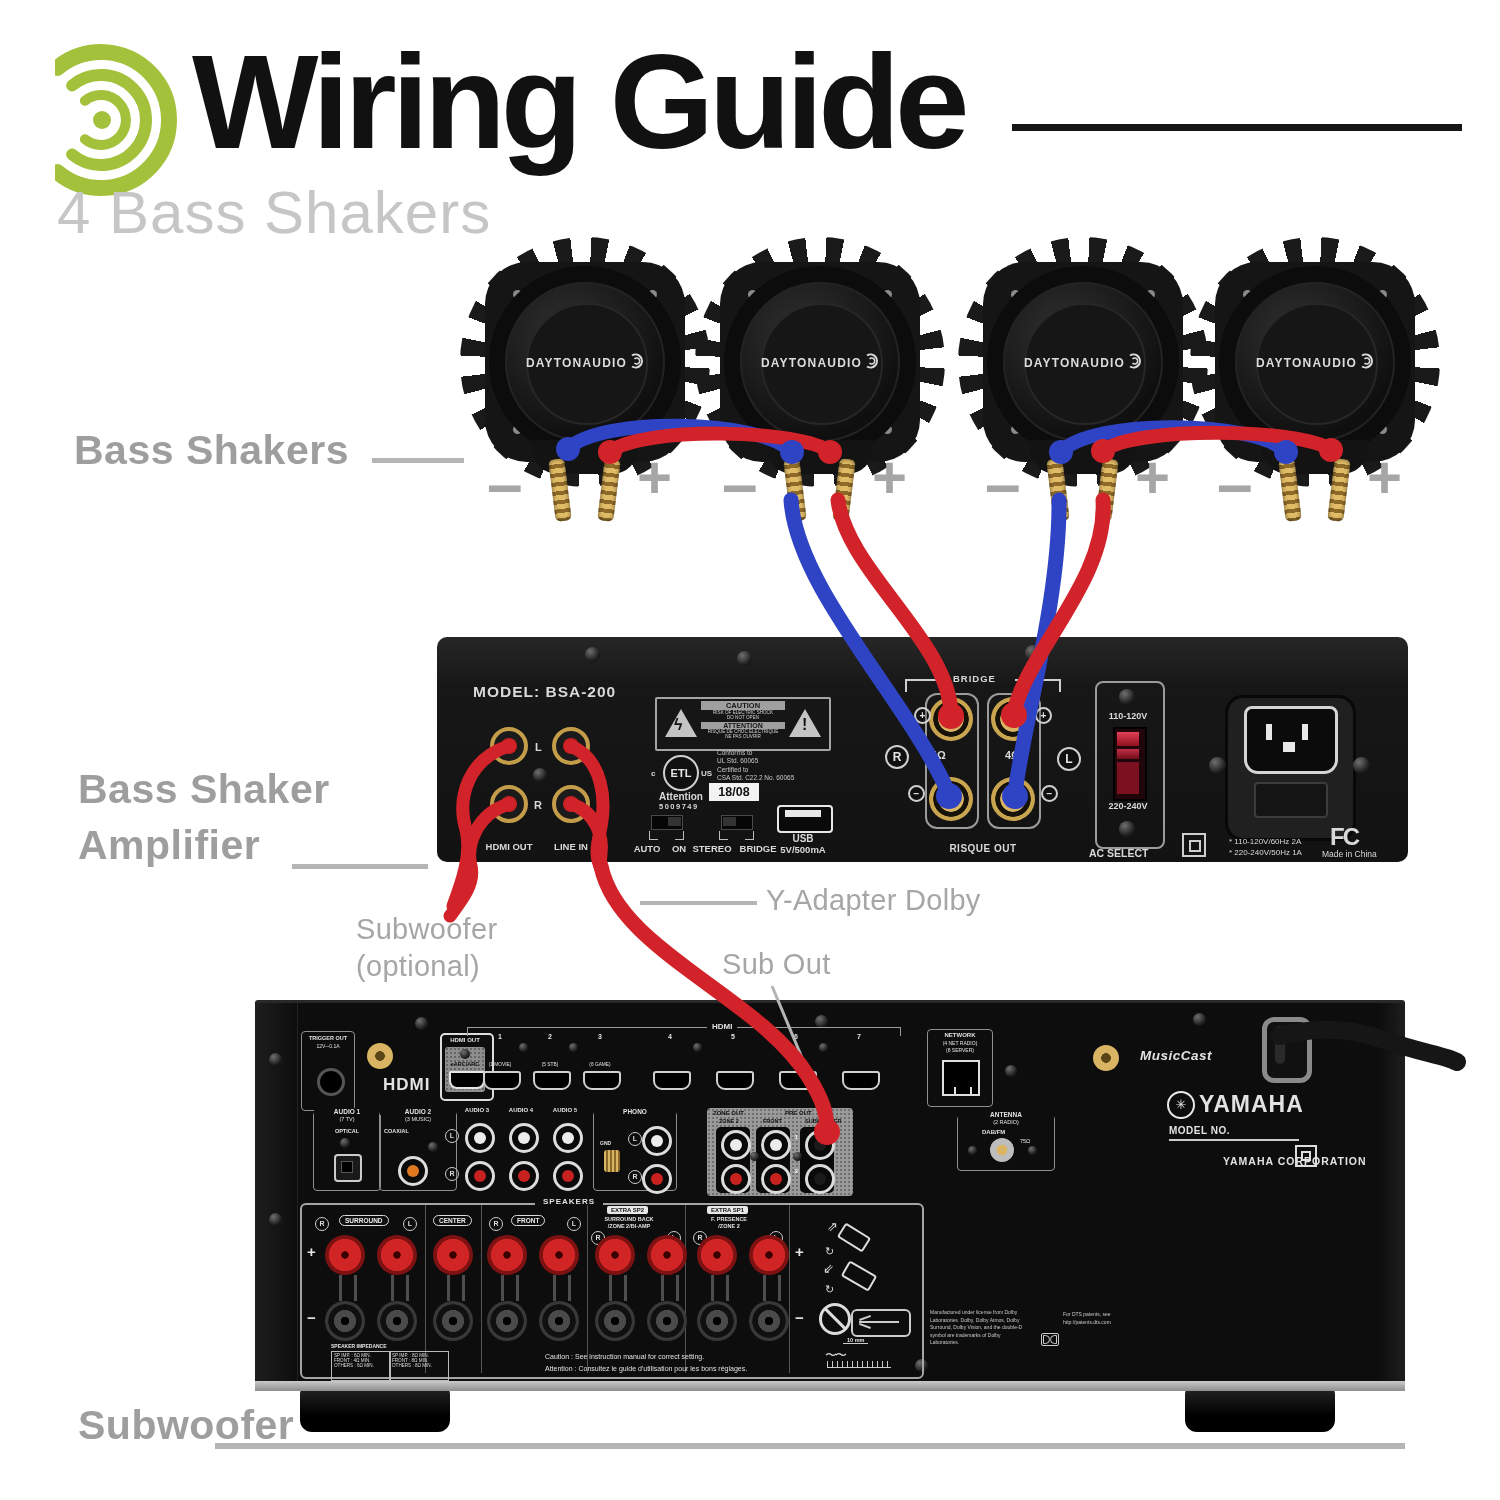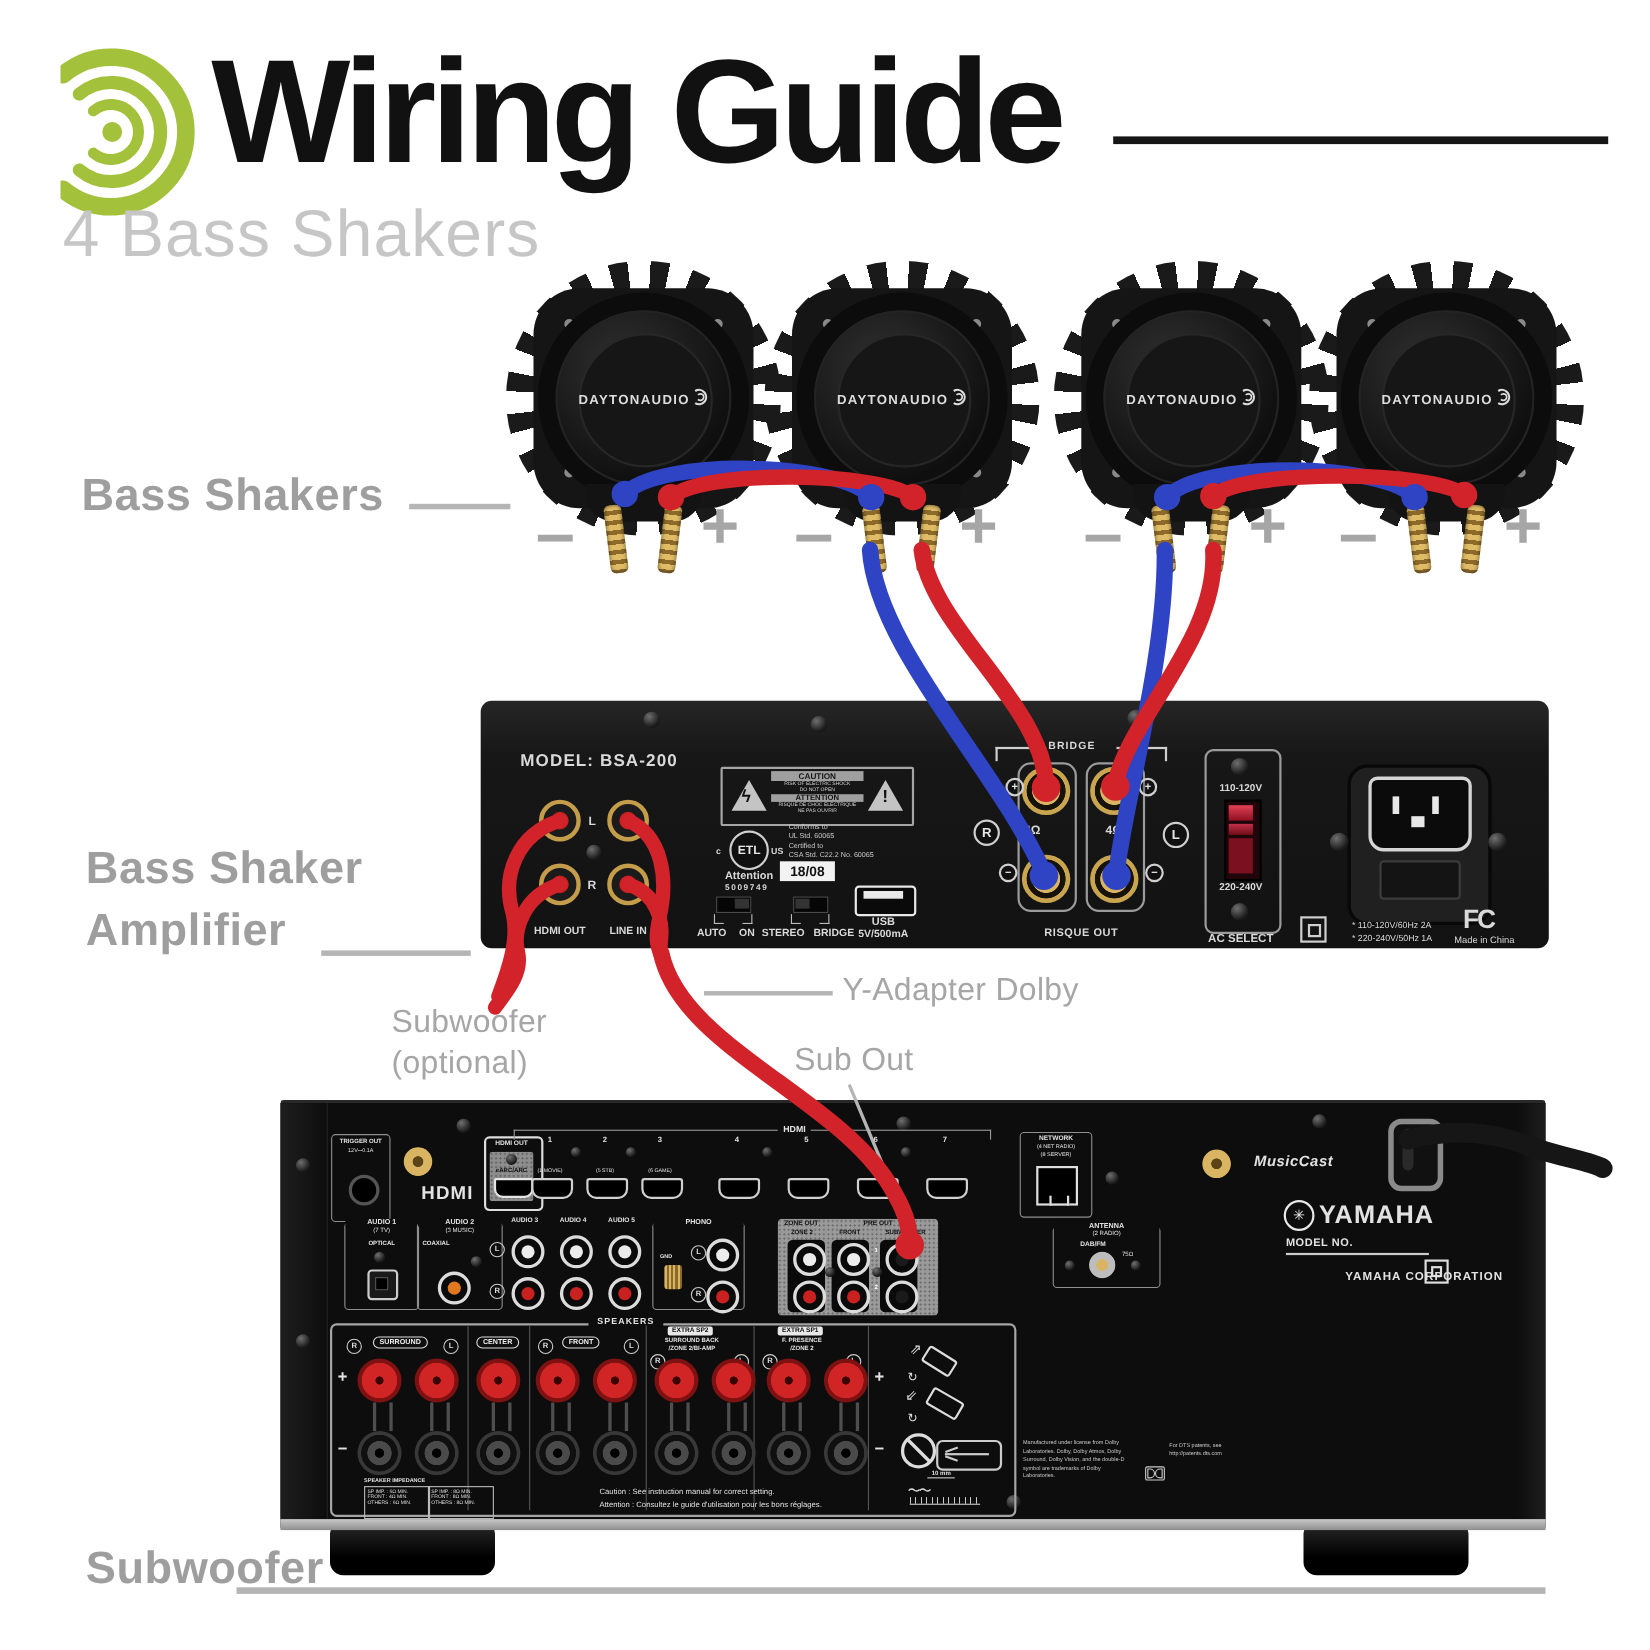--- a/index.html
+++ b/index.html
@@ -278,21 +278,21 @@
     <div class="a" style="left:658px;top:44px;width:66px;height:164px;border:2px solid #9b9b9b;border-radius:8px"></div>
     <div class="screw" style="left:682px;top:52px;width:16px;height:16px"></div>
     <div class="wt" style="left:658px;top:74px;width:66px;text-align:center;font-size:9px">110-120V</div>
     <div class="a" style="left:676px;top:90px;width:30px;height:70px;background:#20060a;border:2px solid #000">
       <i class="a" style="left:2px;top:3px;width:22px;height:14px;background:linear-gradient(#e24056,#8f1020)"></i>
       <i class="a" style="left:2px;top:20px;width:22px;height:10px;background:linear-gradient(#c23048,#6f0d18)"></i>
       <i class="a" style="left:2px;top:33px;width:22px;height:32px;background:#7a1020"></i>
     </div>
     <div class="wt" style="left:658px;top:164px;width:66px;text-align:center;font-size:9px">220-240V</div>
     <div class="screw" style="left:682px;top:184px;width:16px;height:16px"></div>
-    <div class="wt" style="left:652px;top:210px;width:78px;text-align:center;font-size:10.5px">AC SELECT</div>
+    <div class="wt" style="left:652px;top:210px;width:78px;font-size:10.5px">AC SELECT</div>
 
     <div class="a" style="left:745px;top:196px;width:20px;height:20px;border:2px solid #cfcfcf">
         <i class="a" style="left:5px;top:5px;width:8px;height:8px;border:2px solid #cfcfcf"></i>
       </div>
 
     <div class="a" style="left:788px;top:58px;width:125px;height:140px;background:#202020;border:3px solid #080808;border-radius:18px">
       <i class="a" style="left:16px;top:8px;width:88px;height:62px;background:#0b0b0b;border:3px solid #d5d5d5;border-radius:8px 8px 14px 14px"></i>
       <i class="a" style="left:38px;top:26px;width:6px;height:16px;background:#e8e8e8"></i>
       <i class="a" style="left:74px;top:26px;width:6px;height:16px;background:#e8e8e8"></i>
       <i class="a" style="left:55px;top:44px;width:12px;height:10px;background:#e8e8e8"></i>

